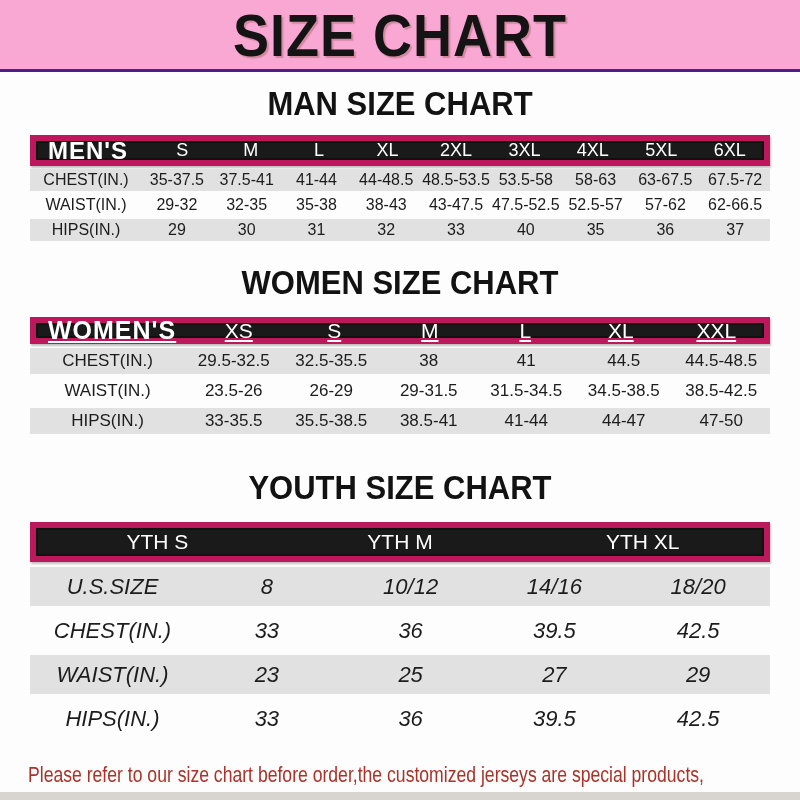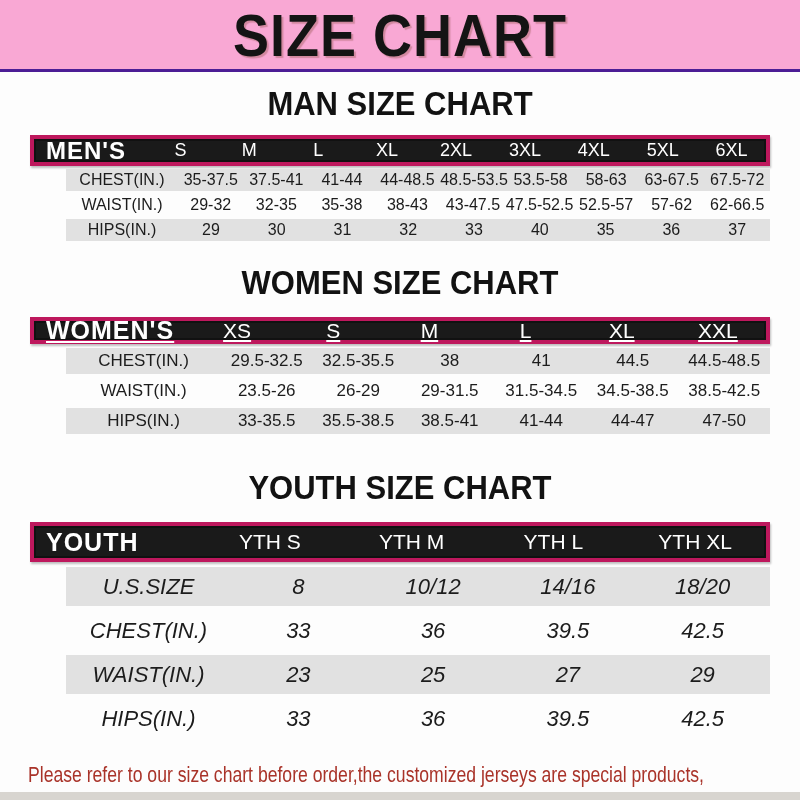--- a/index.html
+++ b/index.html
@@ -35,30 +35,30 @@
   }
   .h-man   { font-size: 31px; margin-top: 15px; margin-bottom: 12px; }
   .h-women { font-size: 31px; margin-top: 24px; margin-bottom: 16px; }
   .h-youth { font-size: 31px; margin-top: 36px; margin-bottom: 16px; }
   
   .size-table { width: 740px; margin: 0 auto; }
   .trow { display: flex; align-items: center; }
   .thead {
     background: #1a1a1a;
     color: #ffffff;
-    border: 4px solid #be185d;
+    border: 6px solid #be185d;
     box-shadow: inset 0 0 0 2px #111, 1px 2px 2px rgba(0,0,0,0.25);
   }
   .thead .tlabel {
     text-align: left;
     padding-left: 12px;
     font-weight: bold;
     letter-spacing: 1px;
   }
-  .tdata        { color: #1c1c1c; margin-left: 36px; }
+  .tdata        { color: #1c1c1c; }
   .tdata.shade  { background: #E1E1E1; }
   .tdata.plain  { background: #fdfdfd; }
   .tcell  { flex: 1; text-align: center; white-space: nowrap; }
   .tlabel { text-align: center; }
   
   .t-men .thead          { height: 31px; font-size: 18px; }
   .t-men .thead .tlabel  { font-size: 24px; }
   .t-men .tdata          { height: 22px; margin-top: 3px; font-size: 16px; }
   .t-men .tlabel         { flex: 0 0 112px; }
   
@@ -186,24 +186,22 @@
       <div class="tcell">38.5-41</div>
       <div class="tcell">41-44</div>
       <div class="tcell">44-47</div>
       <div class="tcell">47-50</div>
     </div>
   </div>
 
 <h2 class="section-heading h-youth">YOUTH SIZE CHART</h2>
 <div class="size-table t-youth">
     <div class="trow thead">
-      <div class="tcell tlabel">YOUTH</div>
       <div class="tcell">YTH S</div>
       <div class="tcell">YTH M</div>
-      <div class="tcell">YTH L</div>
       <div class="tcell">YTH XL</div>
     </div>
     <div class="trow tdata shade">
       <div class="tcell tlabel">U.S.SIZE</div>
       <div class="tcell">8</div>
       <div class="tcell">10/12</div>
       <div class="tcell">14/16</div>
       <div class="tcell">18/20</div>
     </div>
     <div class="trow tdata plain">

